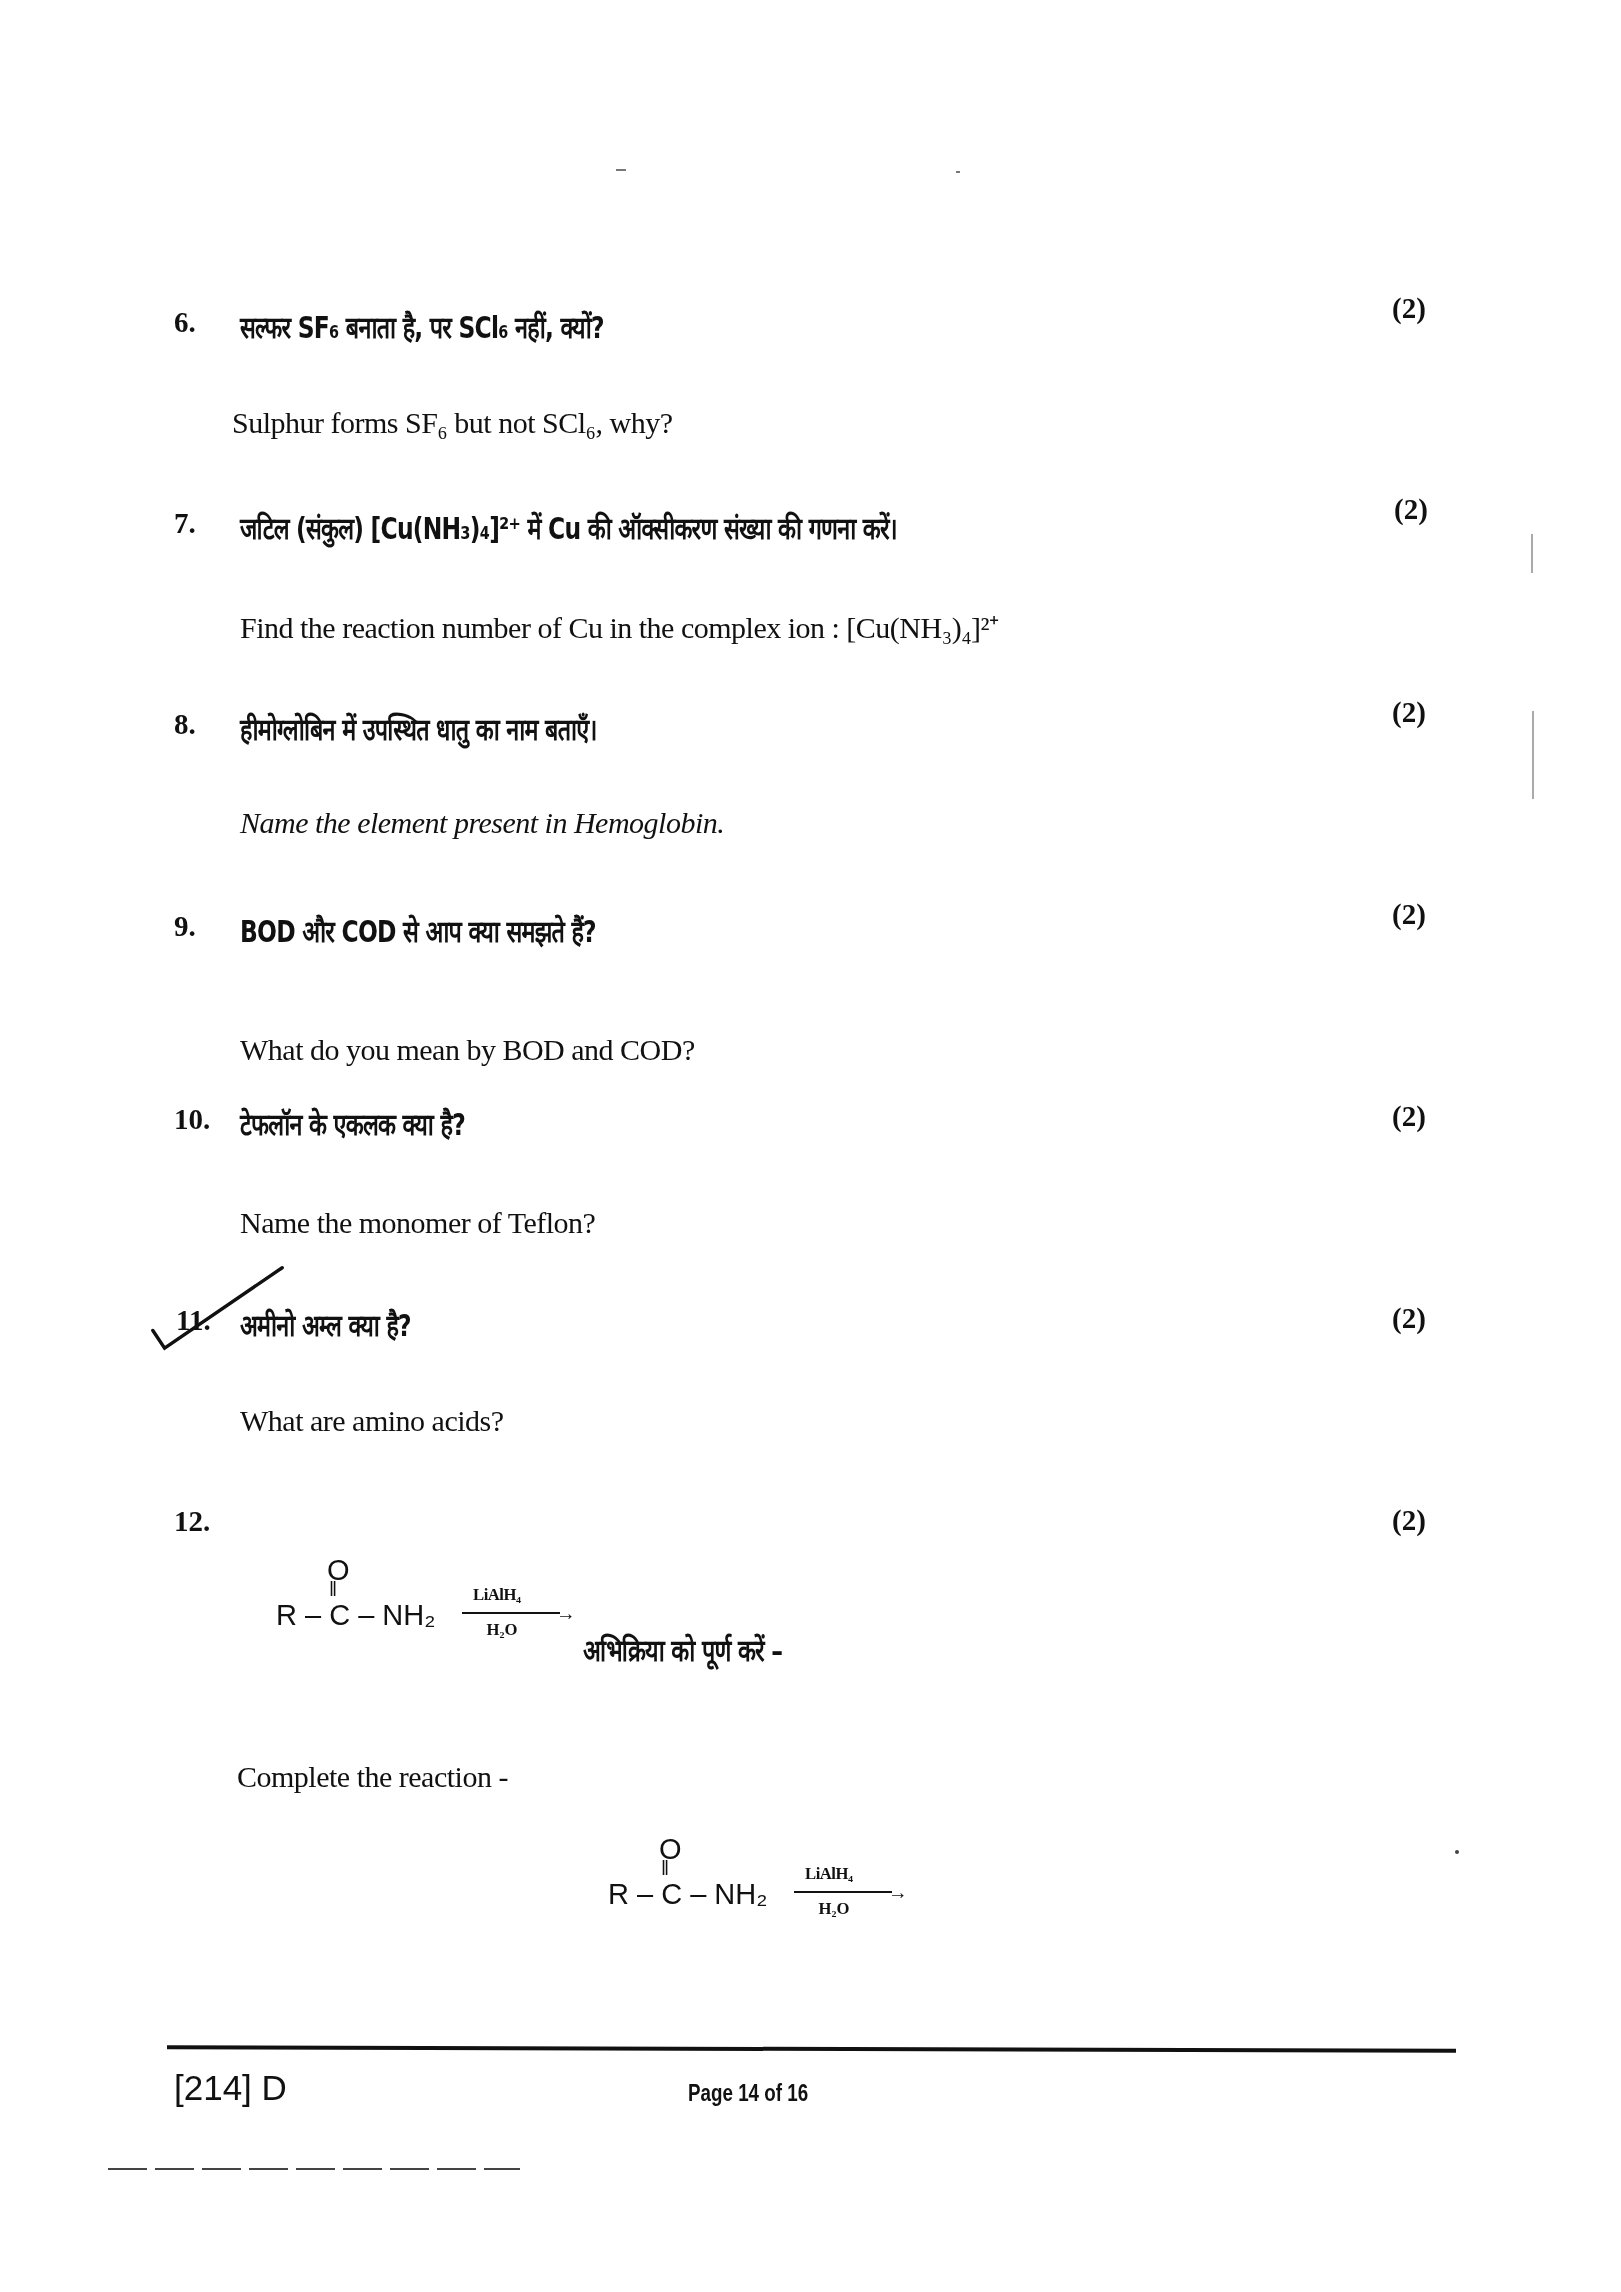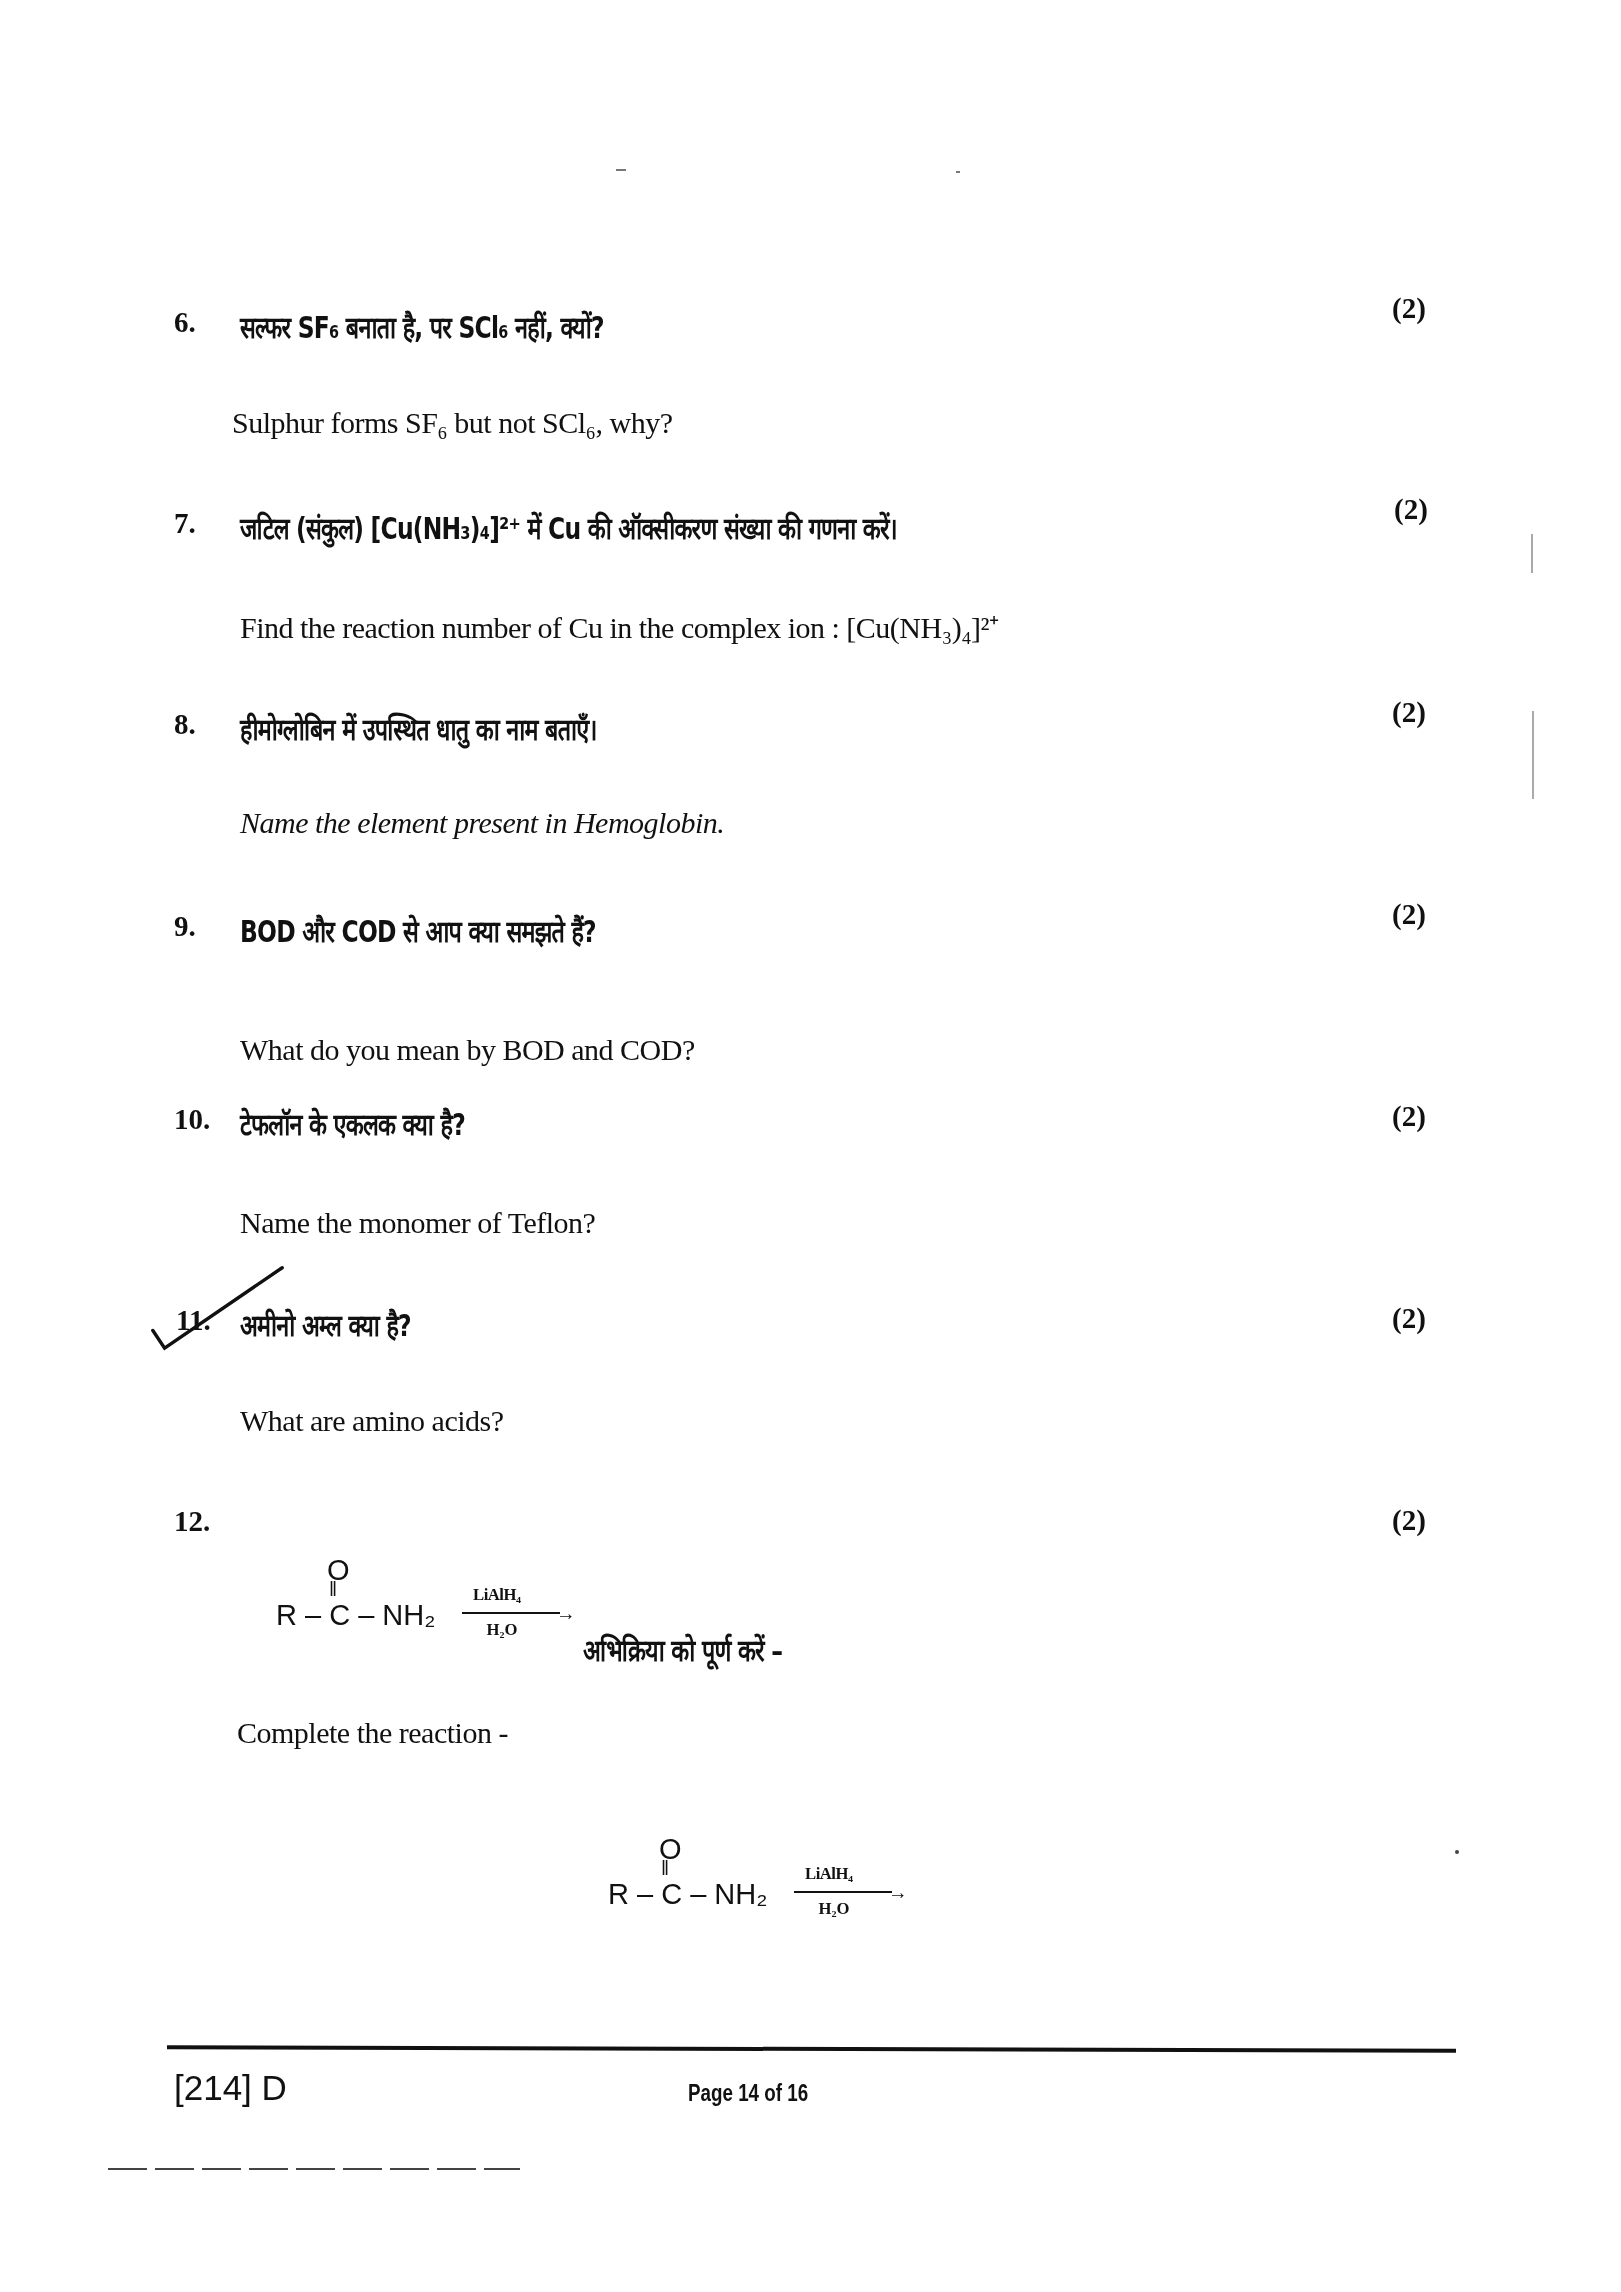--- a/index.html
+++ b/index.html
@@ -73,21 +73,21 @@
   <div class="chem abs" style="left:0;top:45px;">R – C – NH₂</div>
   <div class="abs arrow-wrap" style="left:186px;top:31px;">
     <span class="arrow-top">LiAlH₄</span>
     <span class="arrow-line"></span>
     <span class="arrow-head">→</span>
     <span class="arrow-bot">H₂O</span>
   </div>
 </div>
 <div class="abs hi" style="left:583px;top:1629px;">अभिक्रिया को पूर्ण करें –</div>
 
-<div class="abs en" style="left:237px;top:1716px;">Complete the reaction -</div>
+<div class="abs en" style="left:237px;top:1760px;">Complete the reaction -</div>
 
 <div class="abs" style="left:608px;top:1833px;">
   <div class="chem abs" style="left:51px;top:0px;">O</div>
   <div class="chem abs" style="left:53px;top:23.5px;font-size:19.6px;">‖</div>
   <div class="chem abs" style="left:0;top:45px;">R – C – NH₂</div>
   <div class="abs arrow-wrap" style="left:186px;top:31px;">
     <span class="arrow-top">LiAlH₄</span>
     <span class="arrow-line"></span>
     <span class="arrow-head">→</span>
     <span class="arrow-bot">H₂O</span>

